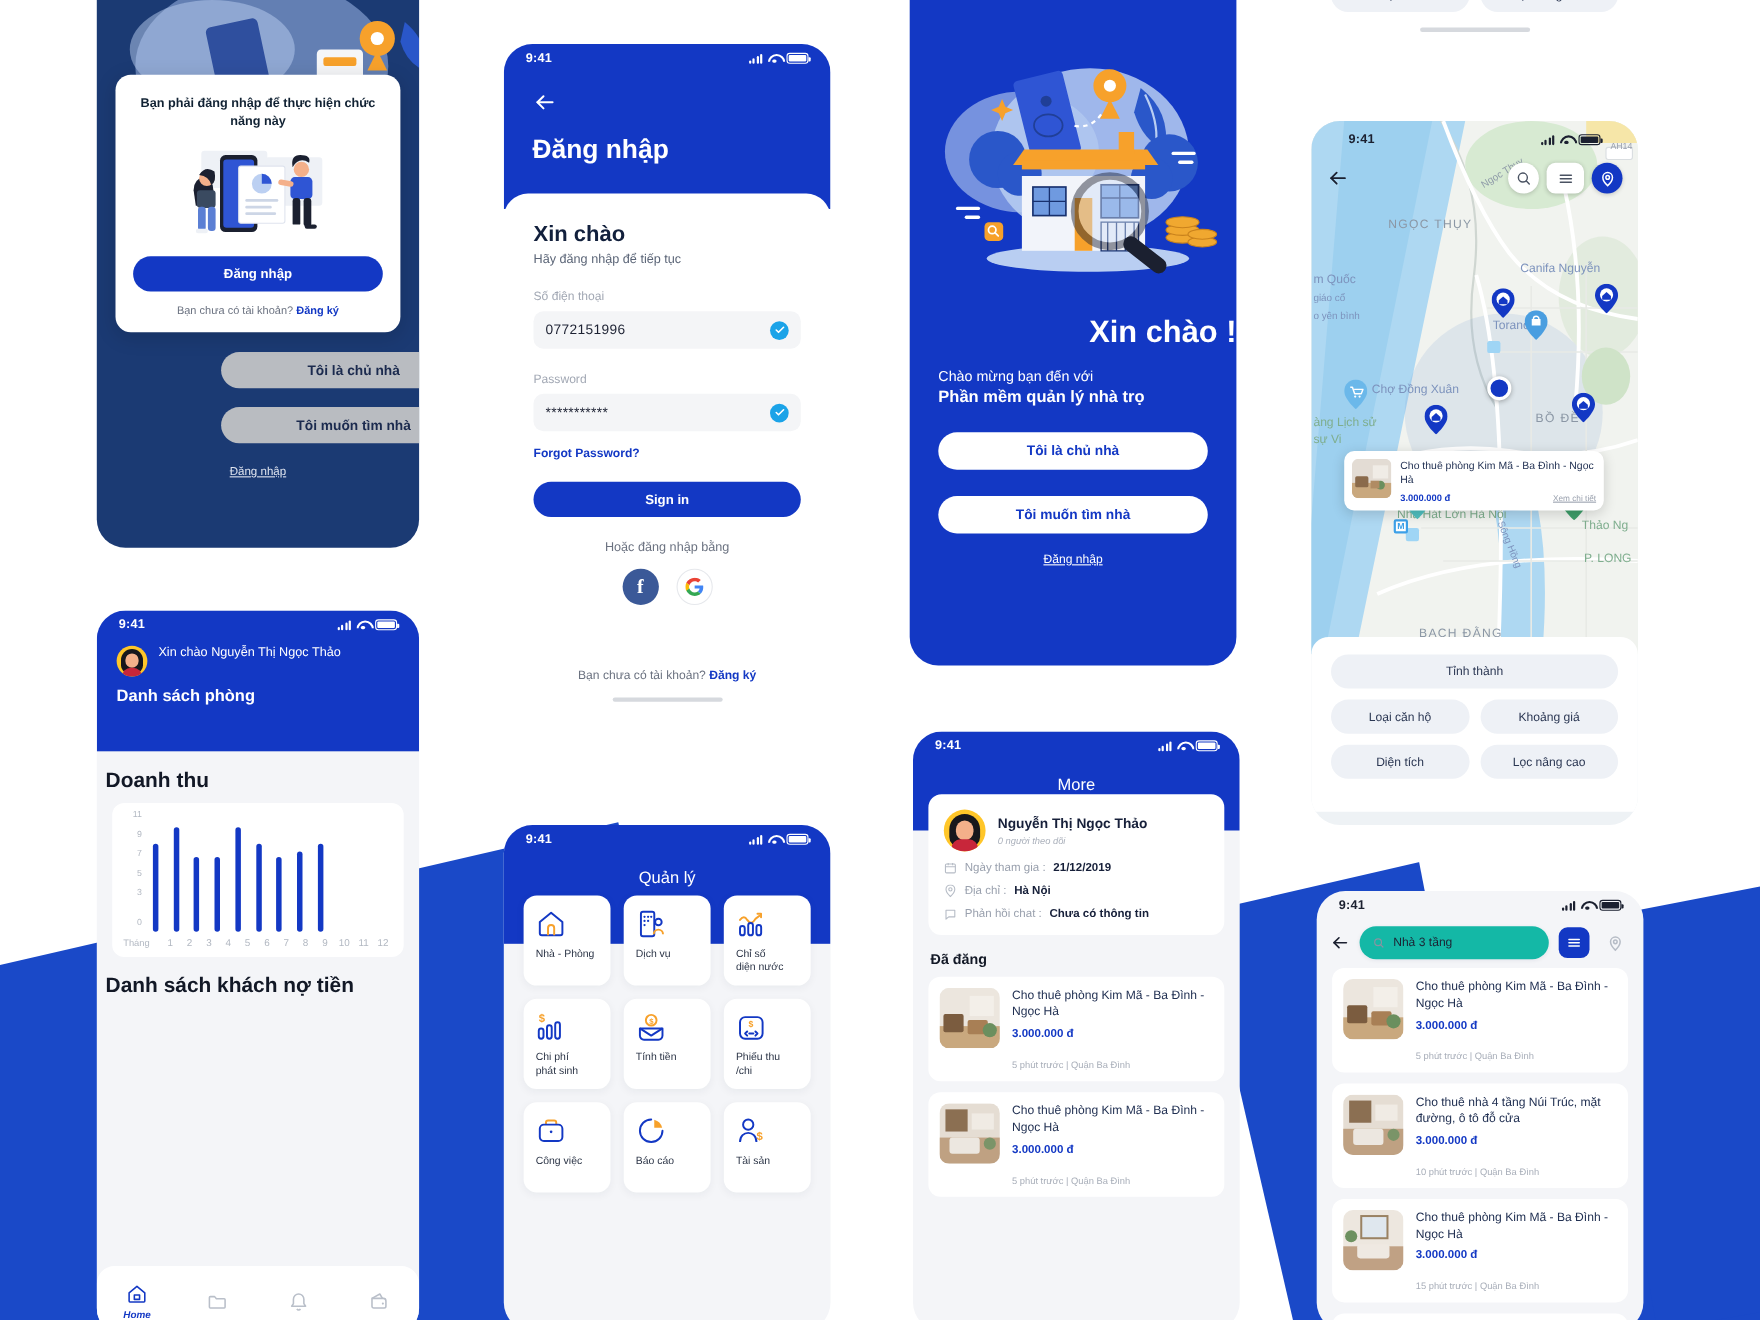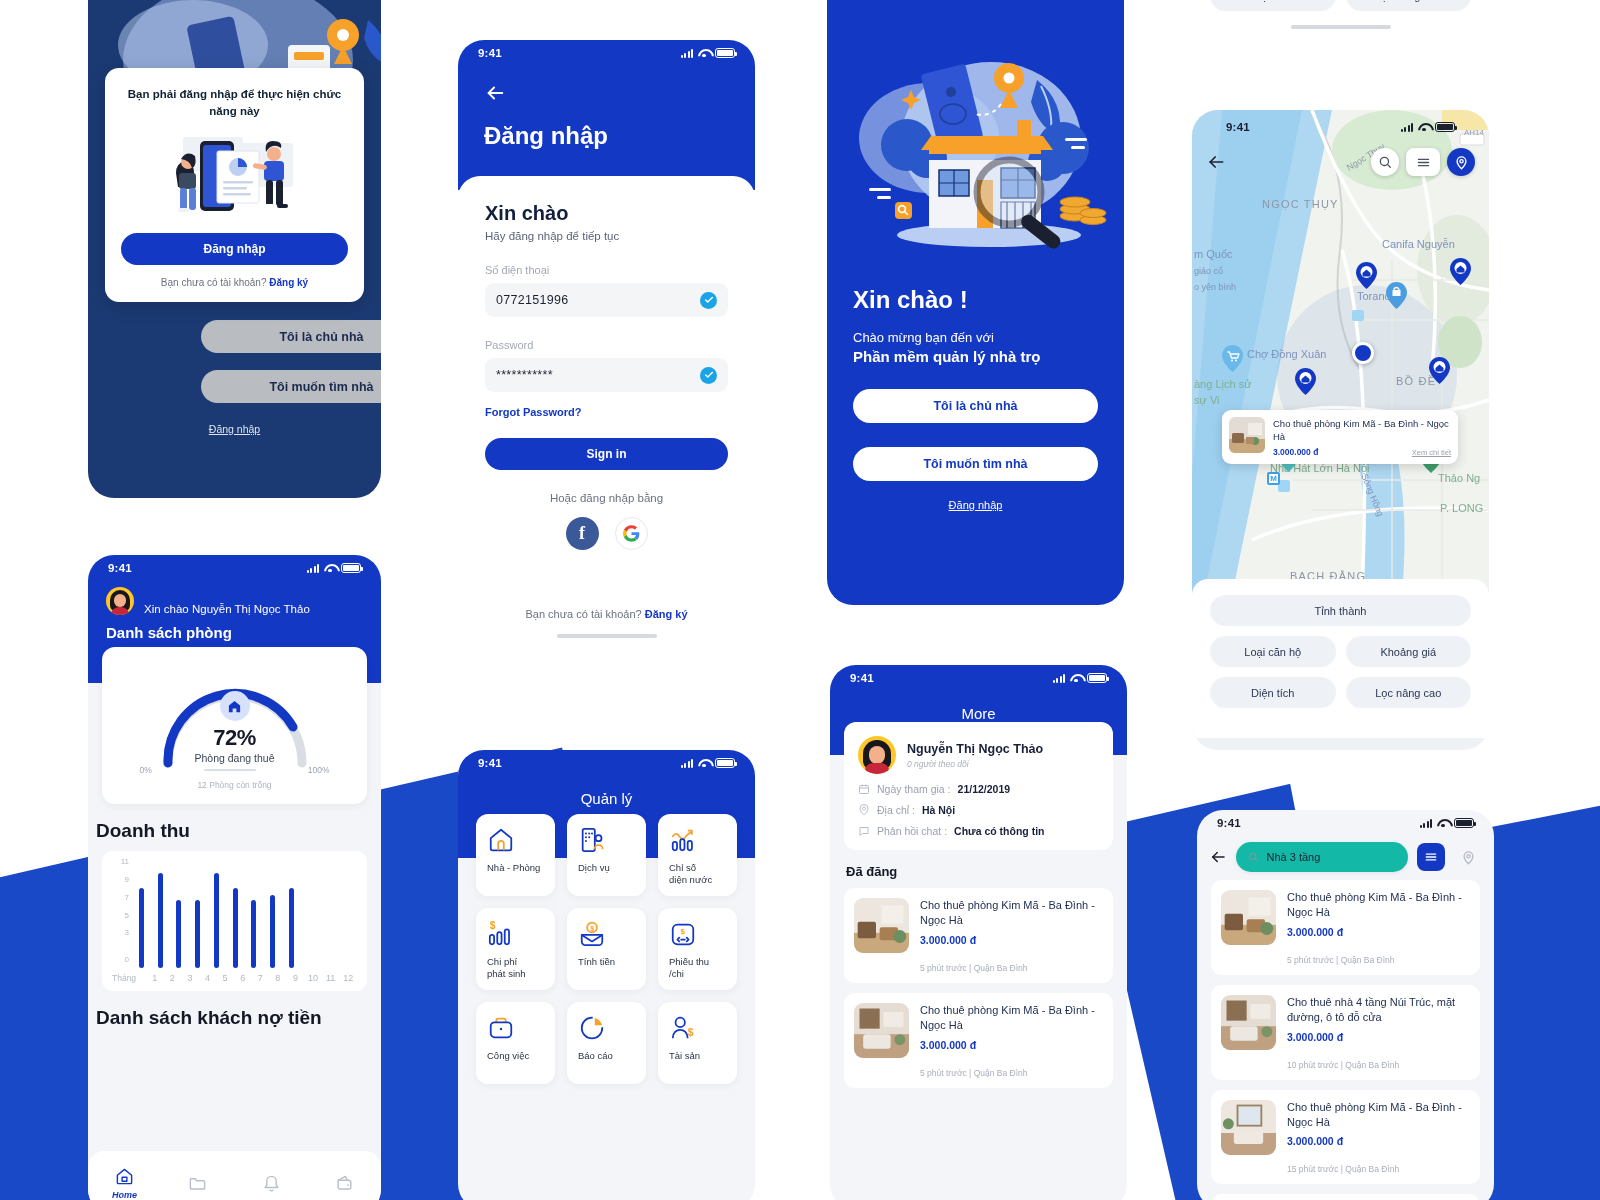--- a/index.html
+++ b/index.html
@@ -109,21 +109,21 @@
   .soc { width:33px;height:33px;border-radius:50%;display:flex;align-items:center;justify-content:center;}
   .soc.fb{background:#3b5998;color:#fff;font-weight:bold;font-size:18px;font-family:"Liberation Serif",serif;}
   .soc.gg{background:#fff;border:1px solid #e6e8ec;}
   .p2-foot{ text-align:center; font-size:11px; color:#6b7280; margin-top:58px;}
   .p2-foot b{color:#1338c4;}
   .homebar{ width:100px;height:4px;background:#d6d9de;border-radius:2px;margin:14px auto 0;}
 
   
   #p3 { left:88px; top:555px; width:293px; height:660px; background:#f4f5f8;}
   #p3 .top{ background:#1338c4; color:#fff; padding-bottom:42px; border-radius:0 0 0 0;}
-  .greet{ display:flex; align-items:flex-end; gap:10px; padding:6px 0 0 18px;}
+  .greet{ display:flex; align-items:flex-start; gap:10px; padding:6px 0 0 18px;}
   .avatar{ width:28px;height:28px;border-radius:50%; background:#ffc629; position:relative; overflow:hidden; flex:0 0 28px;}
   .avatar .hair{position:absolute;left:4px;top:3px;width:20px;height:22px;background:#17171c;border-radius:10px 10px 7px 7px;}
   .avatar .face{position:absolute;left:8px;top:7px;width:12px;height:13px;background:#f4b08a;border-radius:6px;}
   .avatar .body{position:absolute;left:5px;bottom:0;width:18px;height:8px;background:#c8263a;border-radius:8px 8px 0 0;}
   .greet span{ font-size:11.5px;}
   #p3 .secttitle{ font-size:15px; font-weight:bold; padding:9px 0 0 18px; }
   .gauge-card{ margin:-36px 14px 0; background:#fff; border-radius:13px; padding:16px 0 14px; position:relative; z-index:3; box-shadow:0 2px 10px rgba(20,30,60,.06);}
   .gauge-wrap{ position:relative; width:170px; height:108px; margin:0 auto;}
   .gauge-center{ position:absolute; left:0; right:0; top:28px; text-align:center;}
   .gauge-ico{ width:30px;height:30px;border-radius:50%;background:#d7e1fb;margin:0 auto 4px;display:flex;align-items:center;justify-content:center;}
@@ -163,21 +163,21 @@
   #p4 .ttl{ text-align:center; font-size:15px; margin-top:14px;}
   .grid{ display:grid; grid-template-columns:repeat(3,1fr); gap:12px; padding:0 18px; margin-top:-44px; position:relative; z-index:3;}
   .tile{ background:#fff; border-radius:12px; height:82px; padding:12px 11px; box-shadow:0 2px 8px rgba(20,30,60,.05);}
   .tile .ic{ height:30px; display:flex; align-items:flex-start;}
   .tile .lb{ font-size:9.5px; color:#2b3446; line-height:1.3; margin-top:6px;}
 
   
   #p5 { left:827px; top:-10px; width:297px; height:615px; background:#1338c4; color:#fff;
         border-radius:0 0 26px 26px;}
   .w-illu{ height:290px; display:flex; align-items:center; justify-content:center; padding-top:20px;}
-  .w-h1{ font-size:24px; font-weight:bold; margin:6px 0 16px 26px;}
+  .w-h1{ font-size:28px; font-weight:bold; margin:6px 0 16px 26px;text-align:right;}
   .w-p1{ font-size:13px; margin:14px 0 0 26px;}
   .w-p2{ font-size:15px; font-weight:bold; margin:3px 0 0 26px;}
   .btn-white{ display:block; width:245px; height:34px; margin:24px auto 0; background:#fff;
       color:#1338c4; border:none; border-radius:19px; font-size:12.5px; font-weight:bold; font-family:inherit;}
   .w-link{ display:block; text-align:center; font-size:11px; margin-top:18px; text-decoration:underline; color:#fff;}
 
   
   #p6 { left:830px; top:665px; width:297px; height:545px; background:#f4f5f8;}
   #p6 .top{ background:#1338c4; color:#fff; height:90px;}
   #p6 .ttl{ text-align:center; font-size:15px; margin-top:14px;}
@@ -398,43 +398,20 @@
       <div class="avatar">
           <div class="hair"></div>
           <div class="face"></div>
           <div class="body"></div>
         </div>
       <span>Xin chào Nguyễn Thị Ngọc Thảo</span>
     </div>
     <div class="secttitle">Danh sách phòng</div>
   </div>
 
-  <div class="gauge-card">
-    <div class="gauge-wrap">
-      <svg viewBox="0 0 170 108" width="170" height="108">
-        <path d="M18 100 A67 67 0 1 1 152 100" fill="none" stroke="#d9dde4" stroke-width="9" stroke-linecap="round"></path>
-        <path d="M18 100 A67 67 0 0 1 143 64" fill="none" stroke="#1338c4" stroke-width="9" stroke-linecap="round"></path>
-      </svg>
-      <div class="gauge-center">
-        <div class="gauge-ico">
-          <svg viewBox="0 0 24 24" width="15" height="15" fill="#1338c4">
-              <path d="M12 3 L3 10.5 V21 h6 v-6 h6 v6 h6 V10.5 z"></path>
-            </svg>
-        </div>
-        <div class="gauge-pct">72%</div>
-        <div class="gauge-lbl">Phòng đang thuê</div>
-      </div>
-    </div>
-    <div class="gauge-ends">
-      <span>0%</span>
-      <div class="gauge-dash"></div>
-      <span>100%</span>
-    </div>
-    <div class="gauge-note">12 Phòng còn trống</div>
-  </div>
 
   <div class="h-sect">Doanh thu</div>
   <div class="chart-card">
     <div class="chart">
       <div class="y-ax" id="yaxis">
           <span style="bottom: 0%; top: auto;">0</span>
           <span style="bottom: 25.4237%; top: auto;">3</span>
           <span style="bottom: 42.3729%; top: auto;">5</span>
           <span style="bottom: 59.322%; top: auto;">7</span>
           <span style="bottom: 76.2712%; top: auto;">9</span>

